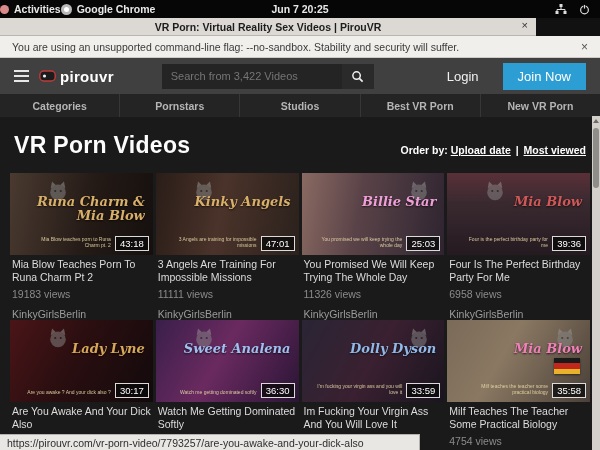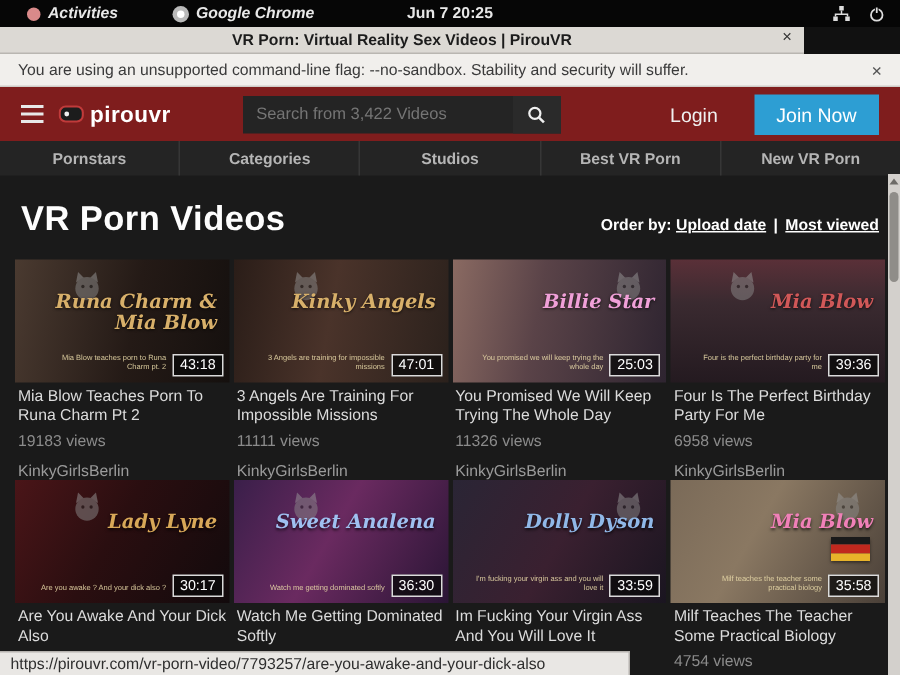--- a/index.html
+++ b/index.html
@@ -1,21 +1,21 @@
 <!DOCTYPE html>
 <html><head>
 <meta charset="utf-8">
 <style>
   * { margin:0; padding:0; box-sizing:border-box; }
   html,body { width:600px; height:450px; overflow:hidden; font-family:"Liberation Sans", sans-serif; background:#111; }
 
   
   .topbar { position:absolute; top:0; left:0; width:600px; height:18px; background:#060606; color:#e8e8e8;
             display:flex; align-items:center; font-size:10.5px; font-weight:600; }
-  .topbar .seg { display:flex; align-items:center; gap:5px; padding:0 18px; height:100%;font-style:italic; }
+  .topbar .seg { display:flex; align-items:center; gap:5px; padding:0 0; height:100%; }
   .tb-left { display:flex; }
   .tb-center { position:absolute; left:50%; transform:translateX(-50%); }
   .tb-right { margin-left:auto; display:flex; align-items:center; gap:12px; padding-right:10px; }
   .rec-dot { width:9px; height:9px; border-radius:50%; background:#d98a8a; display:inline-block; }
   .chrome-ic { width:11px; height:11px; border-radius:50%; background:#b9b9b9; position:relative; display:inline-block; }
   .chrome-ic::after { content:""; position:absolute; left:3px; top:3px; width:5px; height:5px; border-radius:50%; background:#fff; }
 
   
   .tabbar { position:absolute; top:18px; left:0; width:536px; height:18px; background:#dcd9d4; color:#1c1c1c;
             display:flex; align-items:center; justify-content:center; font-size:10.5px; font-weight:700;
@@ -23,21 +23,21 @@
   .tabbar .close { position:absolute; right:8px; top:1px; font-size:11px; font-weight:400; color:#333; cursor:default; }
 
   
   .infobar { position:absolute; top:36px; left:0; width:600px; height:22px; background:#f1efec; color:#3a3a3a;
              display:flex; align-items:center; font-size:10.5px; padding:0 12px; border-bottom:1px solid #cfccc7; }
   .infobar .close { margin-left:auto; color:#555; font-size:12px; }
 
   
   .viewport { position:absolute; top:58px; left:0; width:600px; height:392px; background:#1a1a1a; overflow:hidden; }
 
-  .site-header { height:36px; background:#7f1d1d; display:flex; align-items:center; padding:0 14px; gap:10px; }
+  .site-header { height:36px; background:#404040; display:flex; align-items:center; padding:0 14px; gap:10px; }
   .hamburger { width:15px; display:flex; flex-direction:column; gap:3px; }
   .hamburger i { display:block; height:2px; background:#e8e8e8; }
   .logo { display:flex; align-items:center; gap:4px; }
   .logo-text { color:#fff; font-weight:700; font-size:15px; letter-spacing:0.3px; }
   .searchbox { display:flex; align-items:center; background:#242424; height:25px; width:212px; margin-left:38px; }
   .searchbox input { flex:1; background:transparent; border:0; outline:none; color:#9a9a9a; font-size:11px; padding:0 9px;
                      font-family:"Liberation Sans", sans-serif; }
   .search-btn { width:32px; height:25px; background:#2a2a2a; border:0; display:flex; align-items:center; justify-content:center; }
   .login { margin-left:auto; color:#f0f0f0; font-size:13px; padding:0 6px; }
   .join-btn { border:0; color:#fff; font-size:13px; height:27px; padding:0 15px; margin-left:8px; cursor:pointer;
@@ -146,22 +146,22 @@
           <circle cx="6" cy="6" r="4" fill="none" stroke="#f0f0f0" stroke-width="1.6"></circle>
           <line x1="9" y1="9" x2="12.5" y2="12.5" stroke="#f0f0f0" stroke-width="1.8"></line>
         </svg>
       </button>
     </div>
     <span class="login">Login</span>
     <button class="join-btn" id="join-btn" style="background: rgb(45, 158, 211);">Join Now</button>
   </div>
 
   <div class="nav">
+    <div class="nav-item">Categories</div>
     <div class="nav-item">Pornstars</div>
-    <div class="nav-item">Categories</div>
     <div class="nav-item">Studios</div>
     <div class="nav-item">Best VR Porn</div>
     <div class="nav-item">New VR Porn</div>
   </div>
 
   <div class="page-head">
     <h1>VR Porn Videos</h1>
     <div class="order-by">
       <span>Order by:</span>
       <a>Upload date</a>

